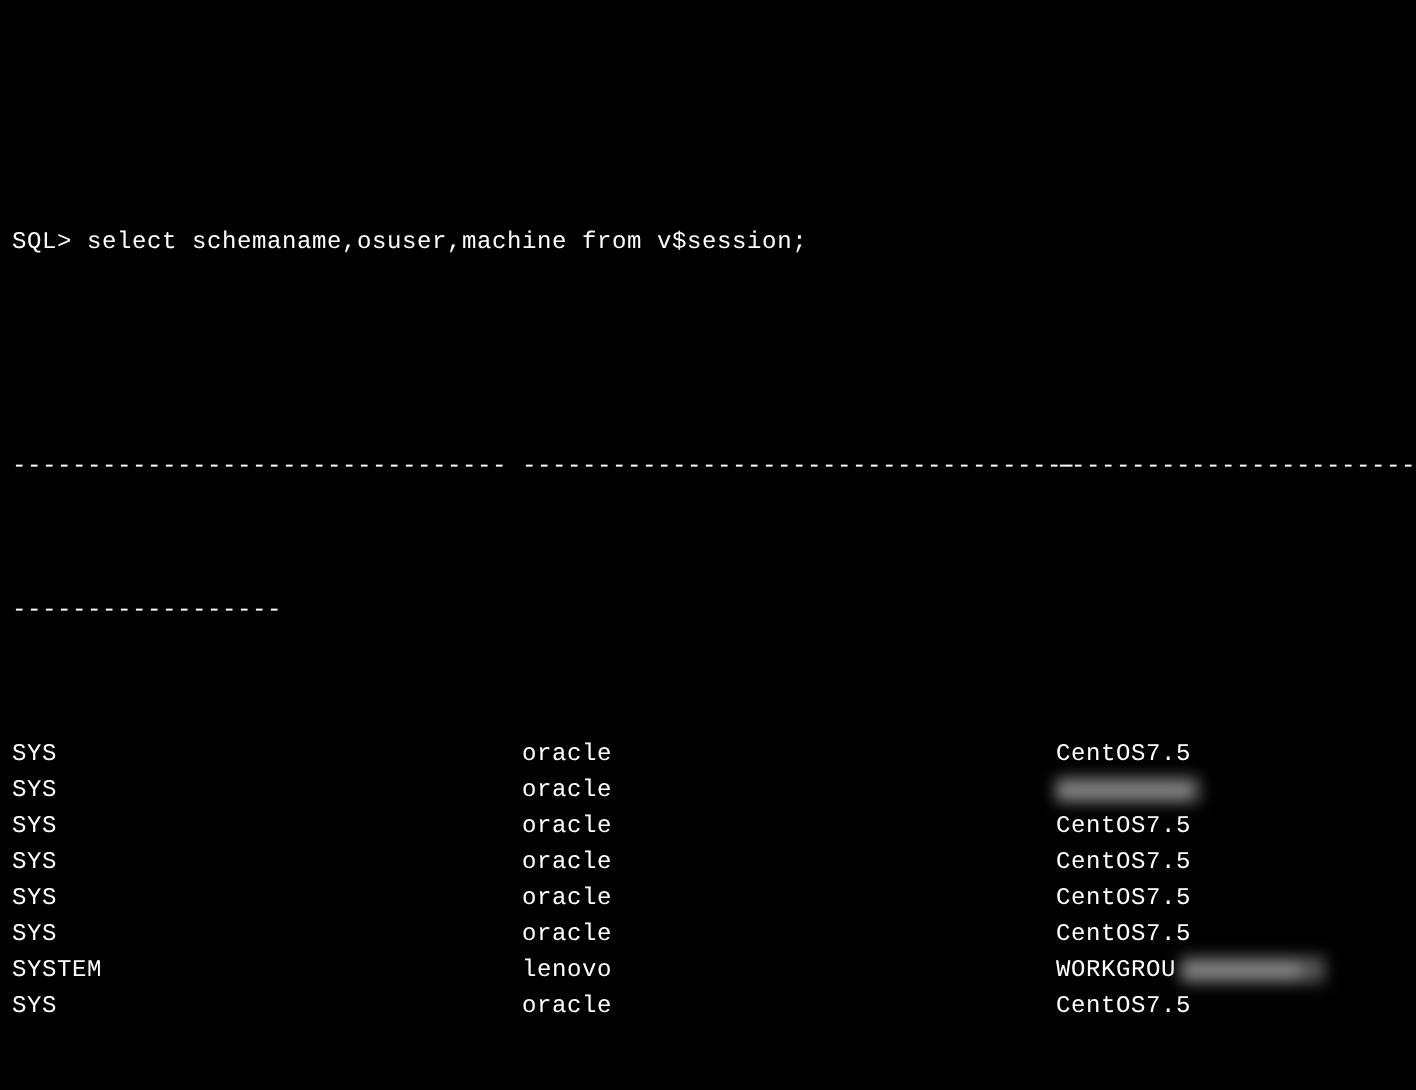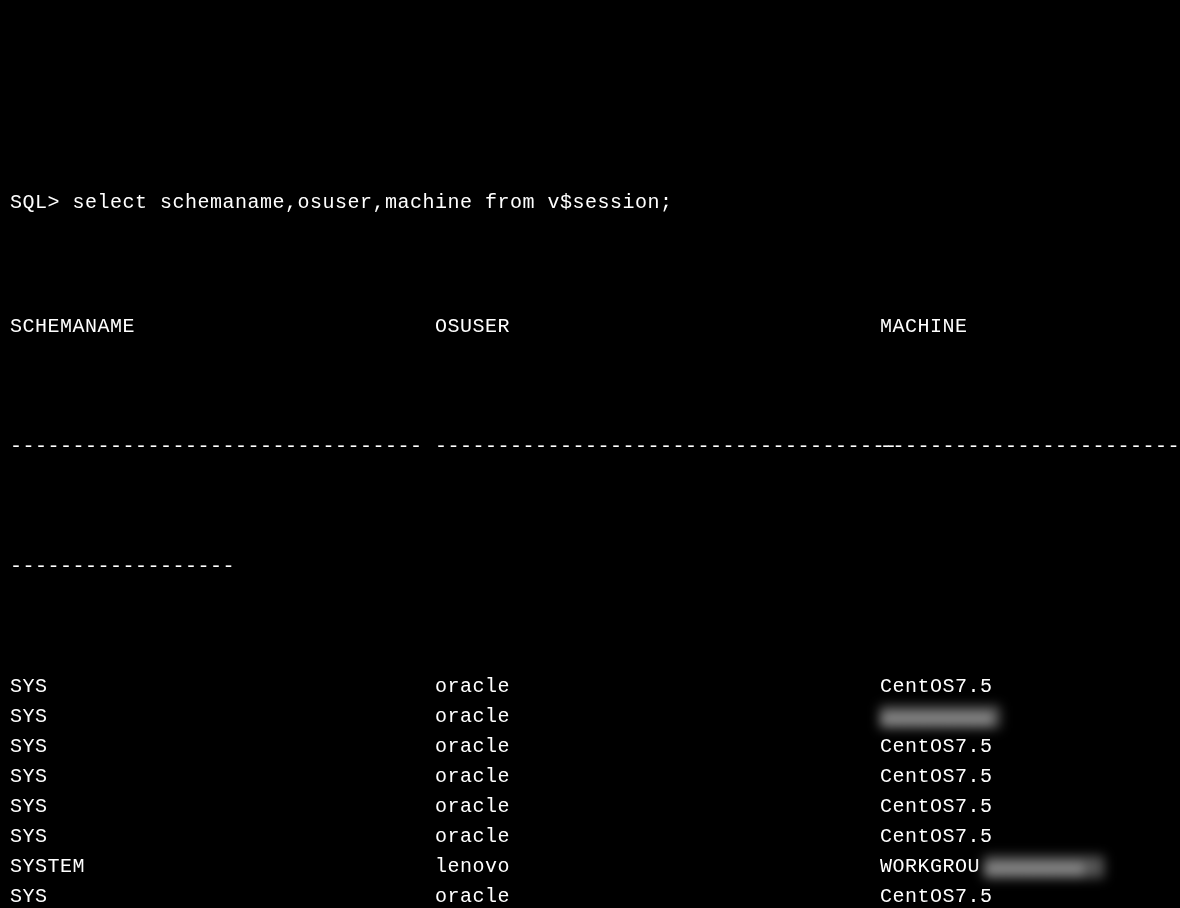--- a/index.html
+++ b/index.html
@@ -17,21 +17,21 @@
       width: 1180px;
       height: 908px;
       overflow: hidden;
       white-space: pre;
       letter-spacing: 0.5px;
     }
     .terminal {
       width: 100%;
     }
     .prompt-line {
-      margin-bottom: 4px;
+      margin-bottom: 36px;
     }
     .header-row, .dash-row, .dash-row2, .data-row {
       display: block;
     }
     .col1 {
       display: inline-block;
       width: 425px;
       vertical-align: top;
     }
     .col2 {
@@ -62,21 +62,20 @@
     }
   </style>
 </head>
 <body>
 
 
 
 <div class="terminal">
   <div class="prompt-line"><span>SQL&gt; </span><span>select schemaname,osuser,machine from v$session;</span></div>
 
-  <div class="header-row"><span class="col1">SCHEMANAME</span><span class="col2">OSUSER</span><span class="col3">MACHINE</span></div>
 
   <div class="dash-row"><span class="col1">---------------------------------</span><span class="col2">-------------------------------------</span><span class="col3">--------------------------</span></div>
 
   <div class="dash-row2"><span>------------------</span></div>
 
   <div id="rows"><div class="data-row"><span class="col1">SYS</span><span class="col2">oracle</span><span class="col3">CentOS7.5</span></div><div class="data-row"><span class="col1">SYS</span><span class="col2">oracle</span><span class="col3"><span class="redacted">XXXXXXXXX</span></span></div><div class="data-row"><span class="col1">SYS</span><span class="col2">oracle</span><span class="col3">CentOS7.5</span></div><div class="data-row"><span class="col1">SYS</span><span class="col2">oracle</span><span class="col3">CentOS7.5</span></div><div class="data-row"><span class="col1">SYS</span><span class="col2">oracle</span><span class="col3">CentOS7.5</span></div><div class="data-row"><span class="col1">SYS</span><span class="col2">oracle</span><span class="col3">CentOS7.5</span></div><div class="data-row"><span class="col1">SYSTEM</span><span class="col2">lenovo</span><span class="col3"><span>WORKGROU</span><span class="redacted-partial">XXXXXXXX</span></span></div><div class="data-row"><span class="col1">SYS</span><span class="col2">oracle</span><span class="col3">CentOS7.5</span></div></div>
 </div>
 
 
 

